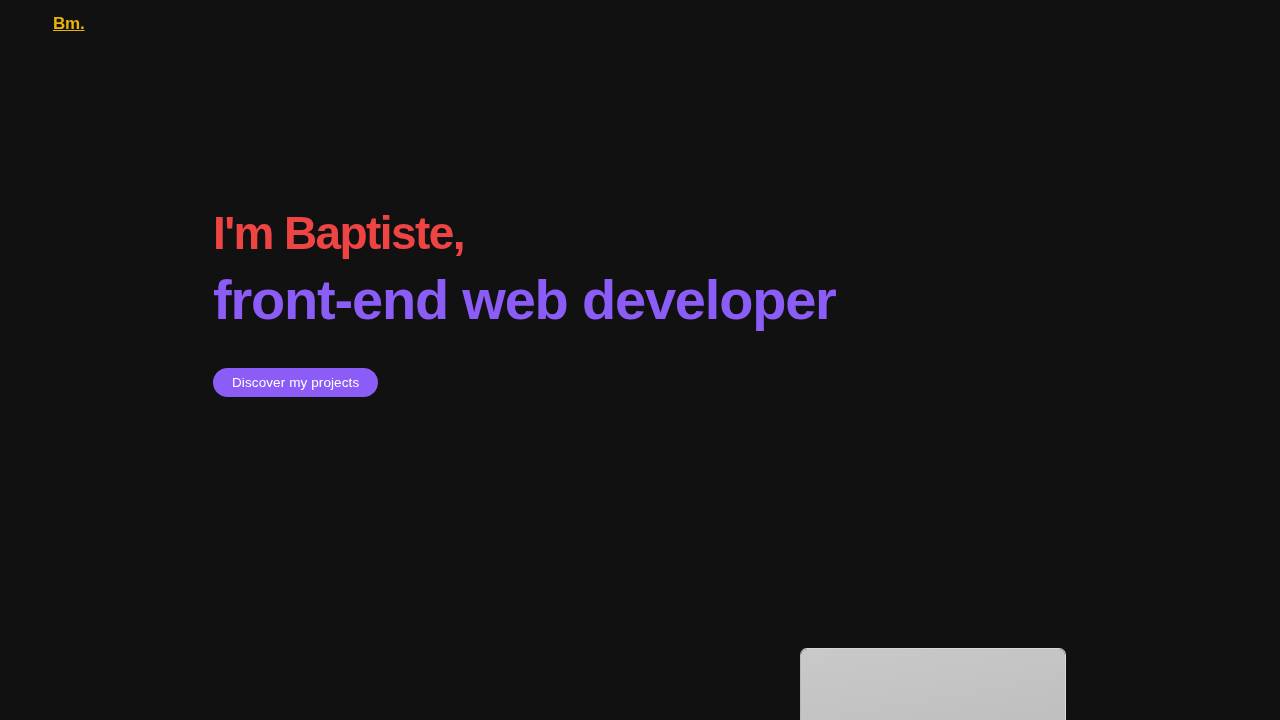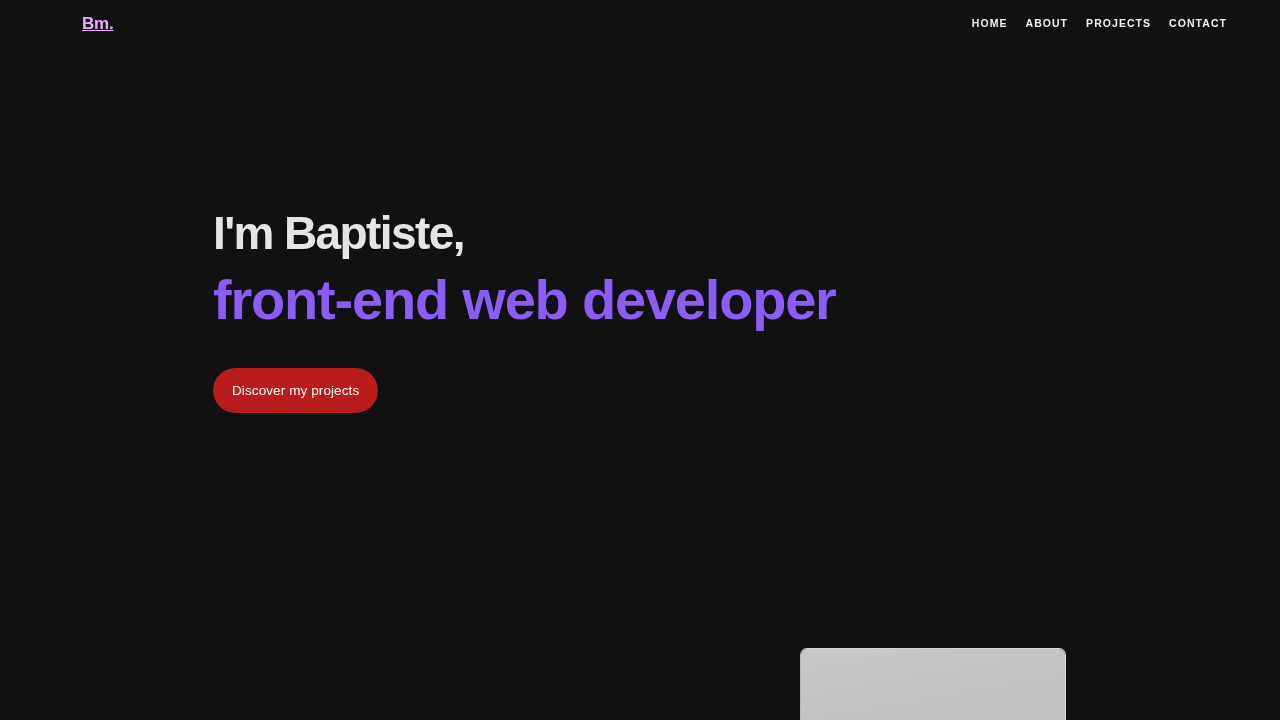--- a/index.html
+++ b/index.html
@@ -25,27 +25,26 @@
     width: 1280px;
     height: 47px;
     display: flex;
     align-items: center;
     justify-content: space-between;
     padding: 0 53px;
     z-index: 10;
   }
 
   .logo {
-    color: #f0abfc;
+    color: #eab308;
     font-size: 17px;
     font-weight: 800;
     letter-spacing: -0.2px;
     line-height: 1;
     user-select: none;
-    margin-left: 29px;
   }
 
   .main-nav {
     display: flex;
     align-items: center;
     gap: 0px;
     margin-right: 0px;
   }
 
   .nav-link {
@@ -85,21 +84,21 @@
   }
 
   .wave-emoji {
     font-size: 36px;
     line-height: 1;
     display: inline-block;
     transform: translateY(1px);
   }
 
   .hero-name {
-    color: #e5e5e5;
+    color: #ef4444;
     font-size: 46px;
     font-weight: 800;
     letter-spacing: -1.6px;
     line-height: 1;
     margin-top: 14px;
     white-space: nowrap;
   }
 
   .hero-role {
     color: #8b5cf6;
@@ -109,23 +108,23 @@
     line-height: 1;
     margin-top: 16px;
     white-space: nowrap;
   }
 
   .cta-button {
     display: inline-flex;
     align-items: center;
     justify-content: center;
     margin-top: 40px;
-    height: 45px;
+    height: 29px;
     padding: 0 19px;
-    background: #b91c1c;
+    background: #8b5cf6;
     color: #ffffff;
     font-family: "Liberation Sans", sans-serif;
     font-size: 13.5px;
     font-weight: 400;
     letter-spacing: 0.1px;
     border: none;
     border-radius: 999px;
     cursor: pointer;
     line-height: 1;
     white-space: nowrap;
@@ -152,26 +151,20 @@
     background: linear-gradient(170deg, #c9c9c9 0%, #bfbfbf 100%);
   }
 </style>
 </head>
 <body>
 
 <header class="site-header">
 
   <a class="logo" href="#">Bm.</a>
 
-  <nav class="main-nav">
-    <a class="nav-link" href="#">HOME</a>
-    <a class="nav-link" href="#">ABOUT</a>
-    <a class="nav-link" href="#">PROJECTS</a>
-    <a class="nav-link" href="#">CONTACT</a>
-  </nav>
 
 </header>
 
 <main class="hero">
 
 
   <h1 class="hero-name">I'm Baptiste,</h1>
 
   <h2 class="hero-role">front-end web developer</h2>
 

